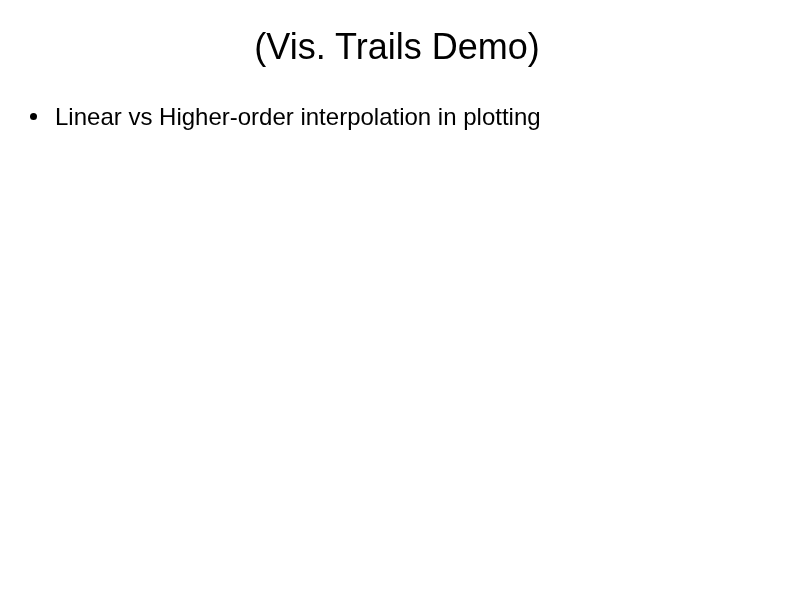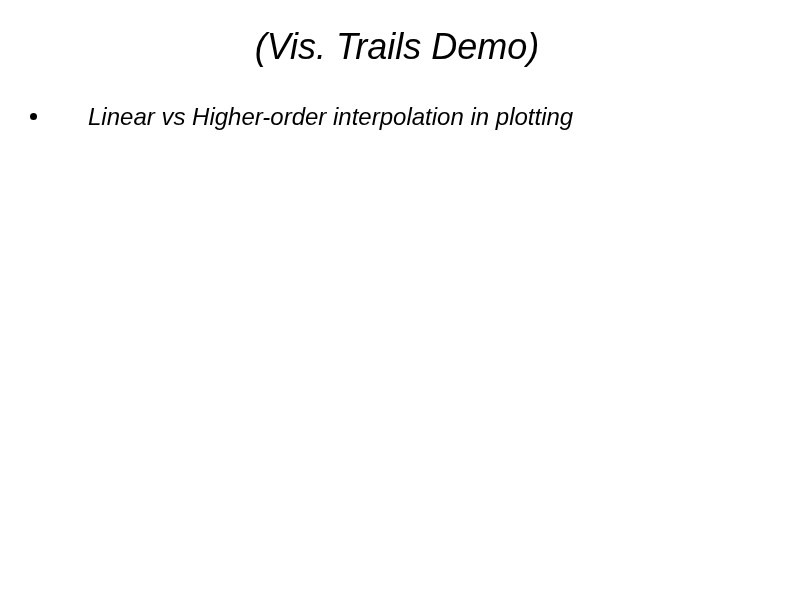--- a/index.html
+++ b/index.html
@@ -1,19 +1,18 @@
 <!DOCTYPE html>
 <html><head>
   <meta charset="utf-8">
   <style>
     * {
       margin: 0;
       padding: 0;
       box-sizing: border-box;
-      font-style: italic;
     }
     body {
       width: 794px;
       height: 595px;
       background: #ffffff;
       font-family: Arial, Helvetica, sans-serif;
       color: #000000;
       position: relative;
     }
     .slide-title {
@@ -29,21 +28,20 @@
       position: absolute;
       top: 100px;
       left: 30px;
       list-style: none;
     }
     .bullet-item {
       display: flex;
       align-items: center;
       font-size: 24px;
       line-height: 1.4;
-      gap: 33px;
     }
     .bullet-icon {
       width: 7px;
       height: 7px;
       background: #000000;
       border-radius: 50%;
       margin-right: 18px;
       flex-shrink: 0;
     }
   </style>

